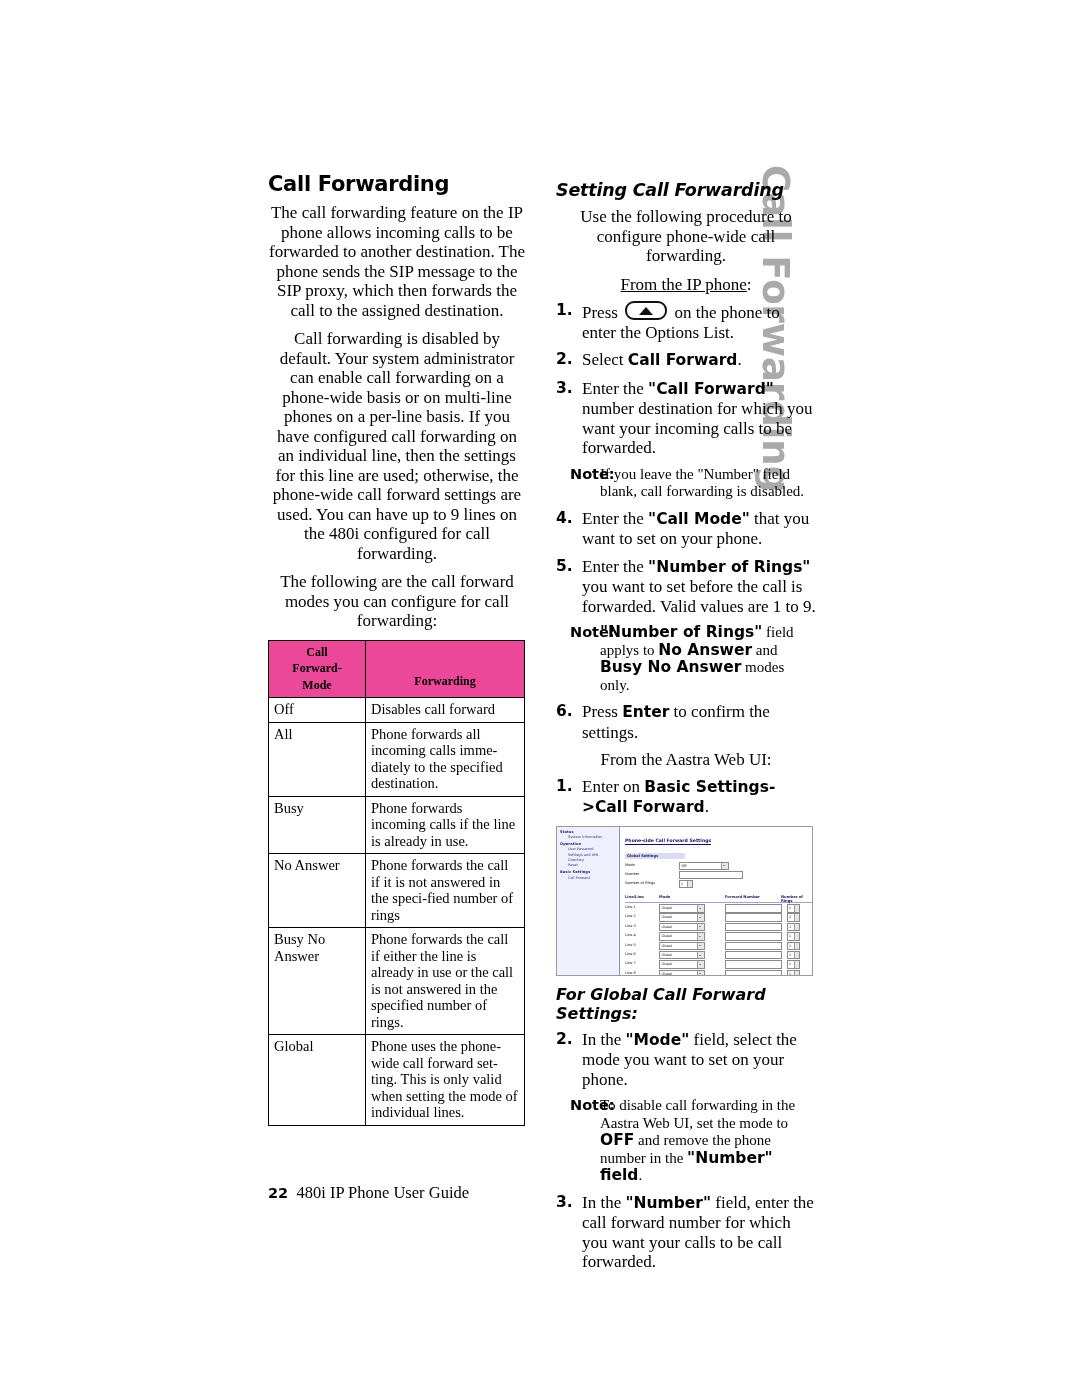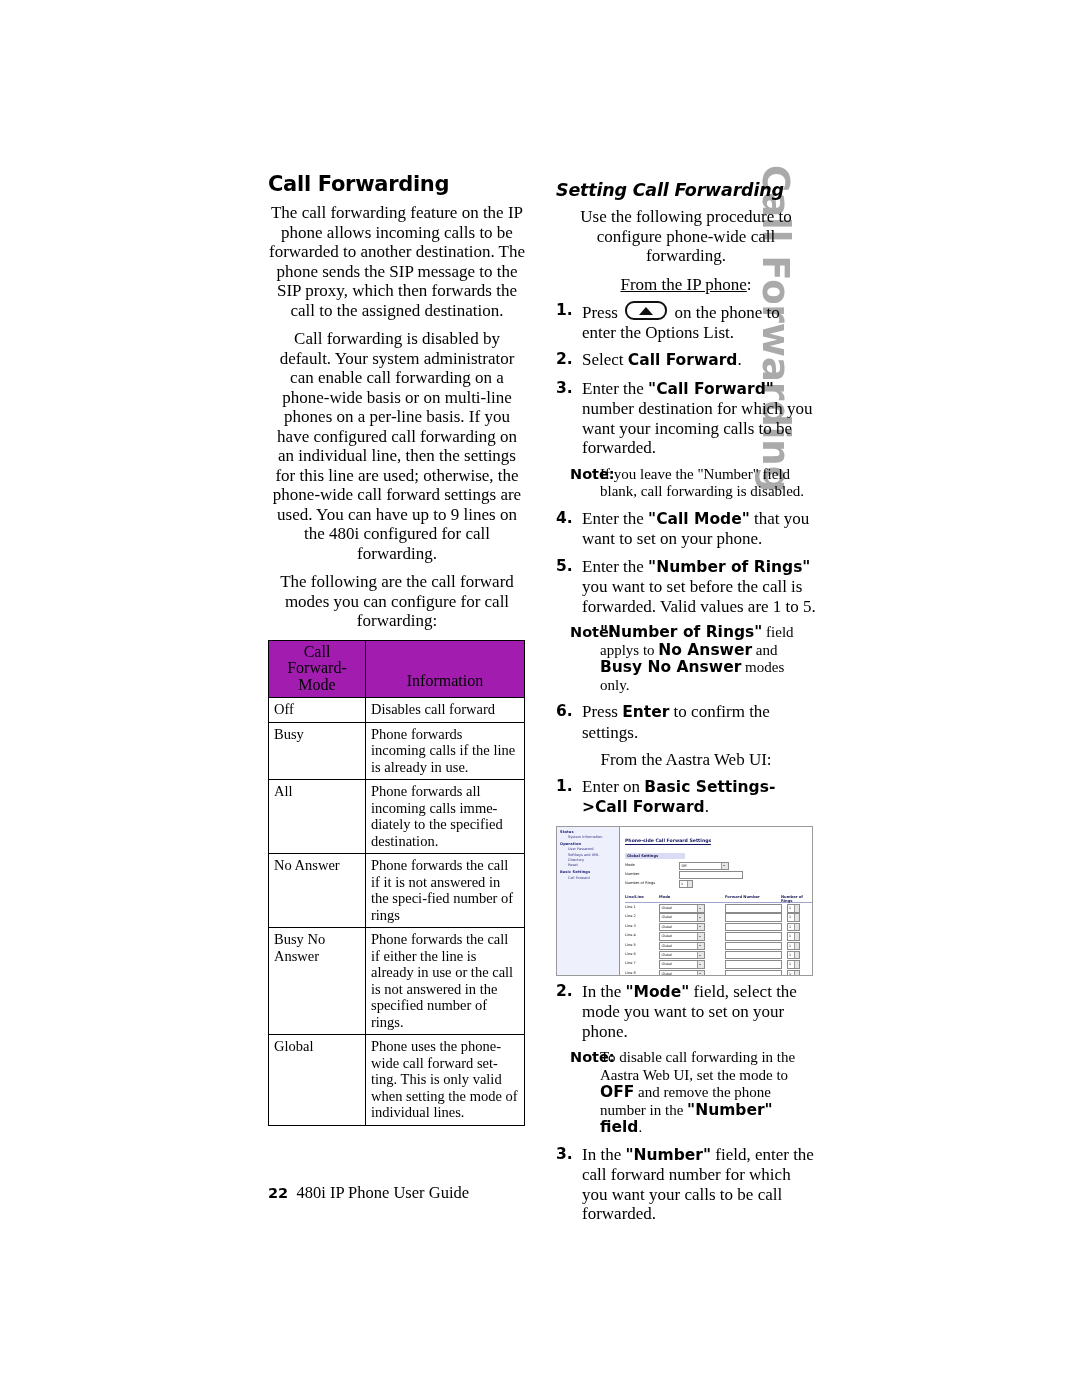--- a/index.html
+++ b/index.html
@@ -124,25 +124,25 @@
   }
   table.modes td, table.modes th{
     border:1.2px solid #000;
     vertical-align:top;
     padding:3px 5px 4px 5px;
     font-size:14.5px;
     line-height:16.5px;
     text-align:left;
   }
   table.modes thead th{
-    background:#a21caf;
+    background:#ec4899;
     text-align:center;
     vertical-align:middle;
-    font-weight:normal;
-    font-size:16px;
+    font-weight:bold;
+    font-size:12px;
     line-height:16.5px;
     font-family:"Liberation Serif", serif;
   }
   table.modes thead th.h-mode{width:86px;}
   table.modes thead th.h-desc{vertical-align:bottom;padding-bottom:8px;}
 
   
   .shot{
     width:255px;height:148px;
     border:1px solid #9a9a9a;
@@ -249,35 +249,35 @@
     <p class="body">The following are the call forward modes you can configure for call forwarding:</p>
 
     <table class="modes">
       <thead>
         <tr>
           <th class="h-mode">
             <span>Call</span><br>
             <span>Forward-</span><br>
             <span>Mode</span>
           </th>
-          <th class="h-desc">Information</th>
+          <th class="h-desc">Forwarding</th>
         </tr>
       </thead>
       <tbody>
         <tr>
           <td>Off</td>
           <td>Disables call forward</td>
         </tr>
         <tr>
+          <td>All</td>
+          <td>Phone forwards all incoming calls imme-diately to the specified destination.</td>
+        </tr>
+        <tr>
           <td>Busy</td>
           <td>Phone forwards incoming calls if the line is already in use.</td>
-        </tr>
-        <tr>
-          <td>All</td>
-          <td>Phone forwards all incoming calls imme-diately to the specified destination.</td>
         </tr>
         <tr>
           <td>No Answer</td>
           <td>Phone forwards the call if it is not answered in the speci-fied number of rings</td>
         </tr>
         <tr>
           <td>Busy No Answer</td>
           <td>Phone forwards the call if either the line is already in use or the call is not answered in the specified number of rings.</td>
         </tr>
         <tr>
@@ -321,21 +321,21 @@
 
     <ol class="steps">
       <li class="step">
         <span class="num">4.</span><span>Enter the</span>
         <span class="bsans">"Call Mode"</span>
         <span>that you want to set on your phone.</span>
       </li>
       <li class="step">
         <span class="num">5.</span><span>Enter the</span>
         <span class="bsans">"Number of Rings"</span>
-        <span>you want to set before the call is forwarded. Valid values are 1 to 5.</span>
+        <span>you want to set before the call is forwarded. Valid values are 1 to 9.</span>
       </li>
     </ol>
 
     <p class="note">
       <span class="ntag">Note:</span>
       <span class="bsans">"Number of Rings"</span>
       <span>field applys to</span>
       <span class="bsans">No Answer</span>
       <span>and</span>
       <span class="bsans">Busy No Answer</span>
@@ -447,20 +447,21 @@
           <span class="lsel"><span>Global</span><span class="arrow"></span></span>
           <span class="ltext"></span>
           <span class="lspin"><span>1</span><span class="arrow"></span></span>
         </div>
         
 
         
       </div>
     </div>
 
+    <h3 class="subsub">For Global Call Forward Settings:</h3>
 
     <ol class="steps">
       <li class="step">
         <span class="num">2.</span><span>In the</span>
         <span class="bsans">"Mode"</span>
         <span>field, select the mode you want to set on your phone.</span>
       </li>
     </ol>
 
     <p class="note">

